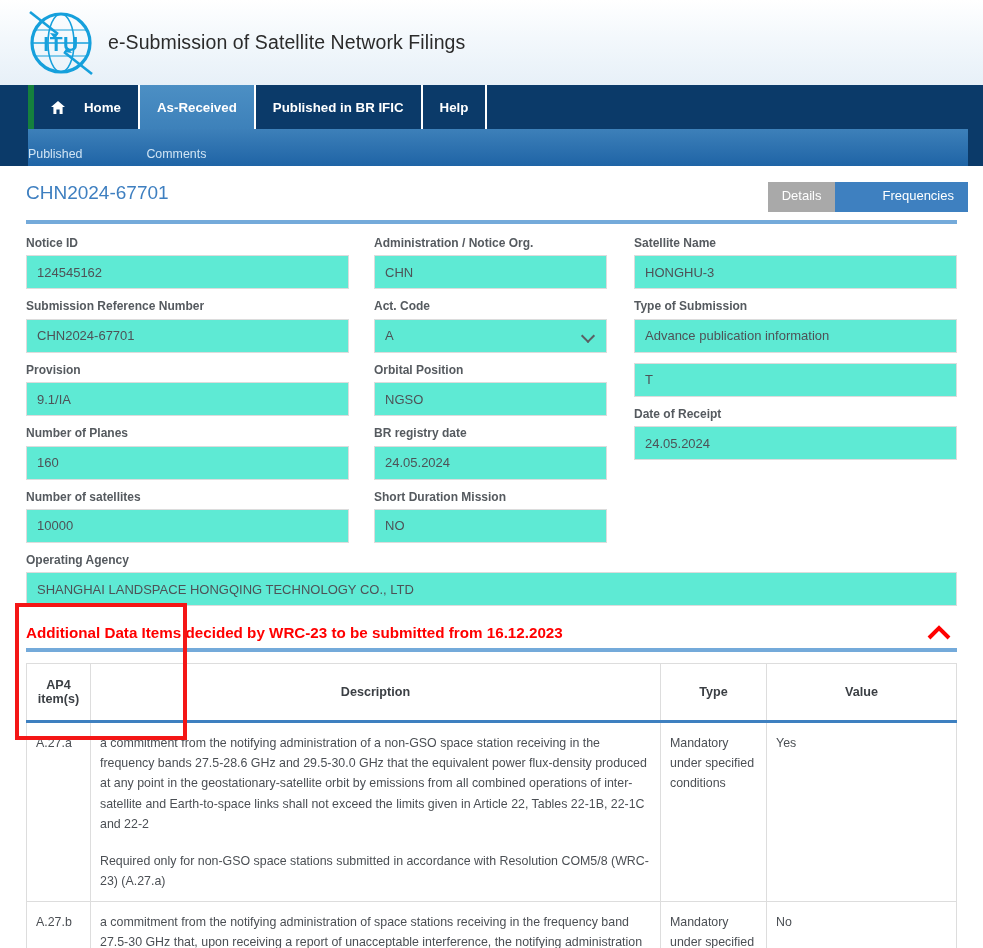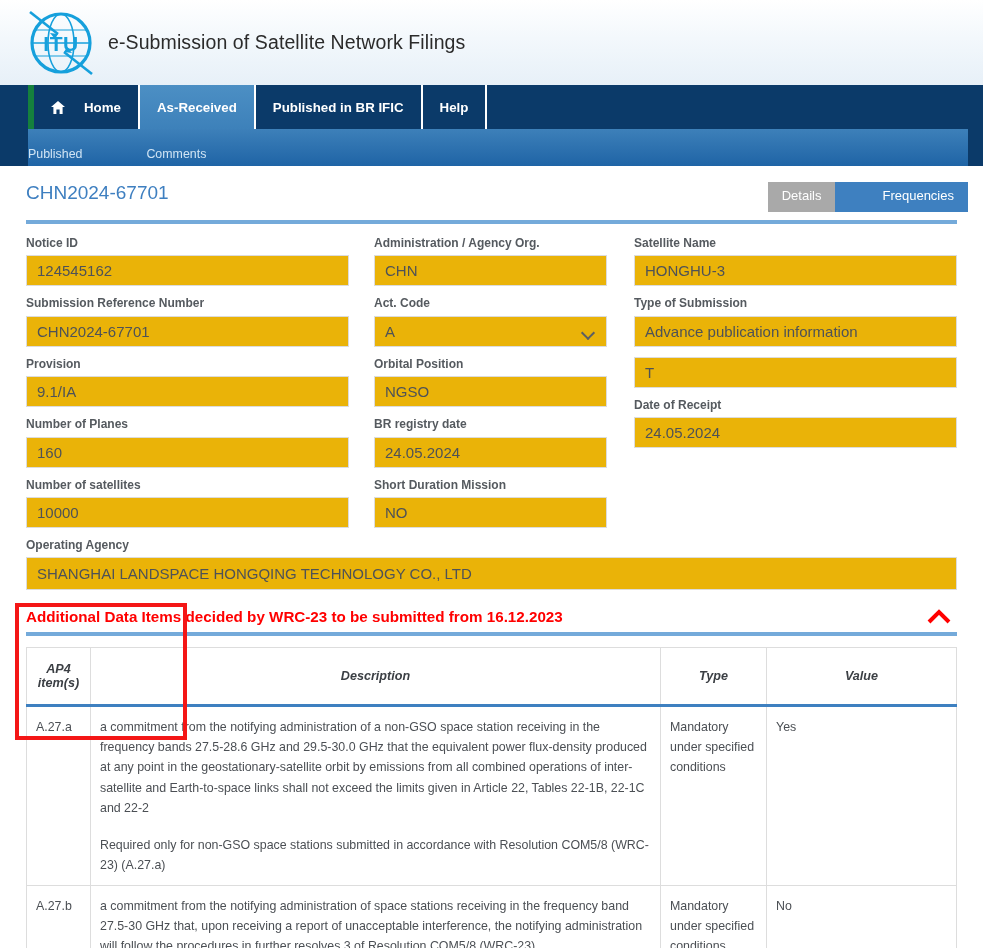--- a/index.html
+++ b/index.html
@@ -120,27 +120,27 @@
   .col.mid { padding-left: 25px; padding-right: 27px; }
   .field { margin-bottom: 10px; }
   .field-label {
     font-size: 12px;
     font-weight: bold;
     color: #555a5f;
     margin-bottom: 5px;
     line-height: 1.2;
   }
   .field-box {
-    background: #eab308;
+    background: #5eead4;
     border: 1px solid #dcdcdc;
     height: 31px;
     display: flex;
     align-items: center;
-    padding: 4px 10px;
-    font-size: 15px;
+    padding: 16px 10px;
+    font-size: 13px;
     color: #4e5257;
     position: relative;
   }
   .field-box.select::after {
     content: "";
     position: absolute;
     right: 13px; top: 11px;
     width: 8px; height: 8px;
     border-right: 2px solid #5b5f63;
     border-bottom: 2px solid #5b5f63;
@@ -196,21 +196,20 @@
   }
   table.ap4 th {
     font-size: 12.6px;
     font-weight: bold;
     color: #3b3f44;
     border: 1px solid #dddddd;
     border-bottom: 3px solid #3e80c0;
     padding: 14px 6px;
     vertical-align: middle;
     text-align: center;
-    font-style: italic;
   }
   table.ap4 td {
     border: 1px solid #dddddd;
     font-size: 12.4px;
     color: #4b4f54;
     vertical-align: top;
     padding: 10px 9px;
     line-height: 1.62;
   }
   td.c-item { text-align: left; white-space: nowrap; }
@@ -301,21 +300,21 @@
         <div class="field-box">160</div>
       </div>
       <div class="field">
         <div class="field-label">Number of satellites</div>
         <div class="field-box">10000</div>
       </div>
     </div>
 
     <div class="col mid">
       <div class="field">
-        <div class="field-label">Administration / Agency Org.</div>
+        <div class="field-label">Administration / Notice Org.</div>
         <div class="field-box">CHN</div>
       </div>
       <div class="field">
         <div class="field-label">Act. Code</div>
         <div class="field-box select">A</div>
       </div>
       <div class="field">
         <div class="field-label">Orbital Position</div>
         <div class="field-box">NGSO</div>
       </div>

